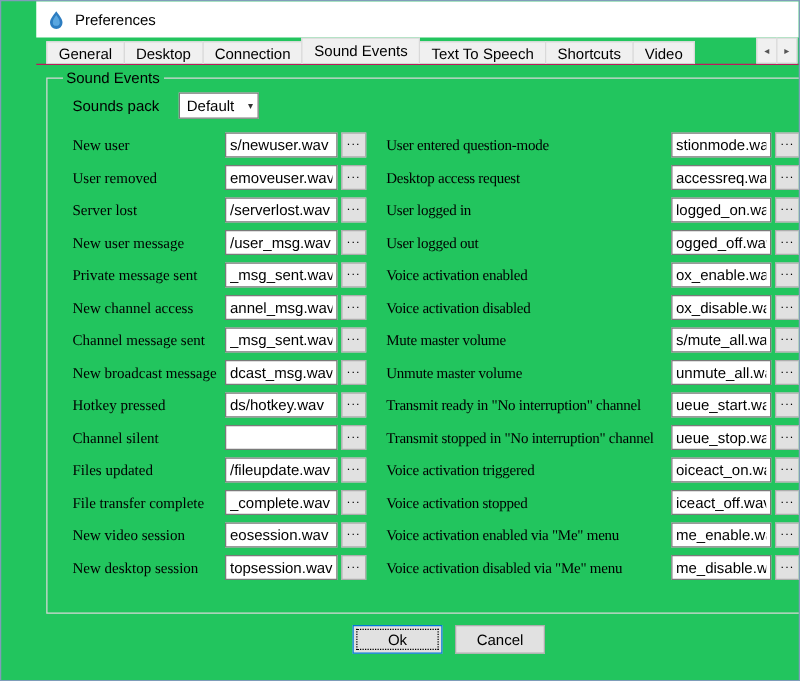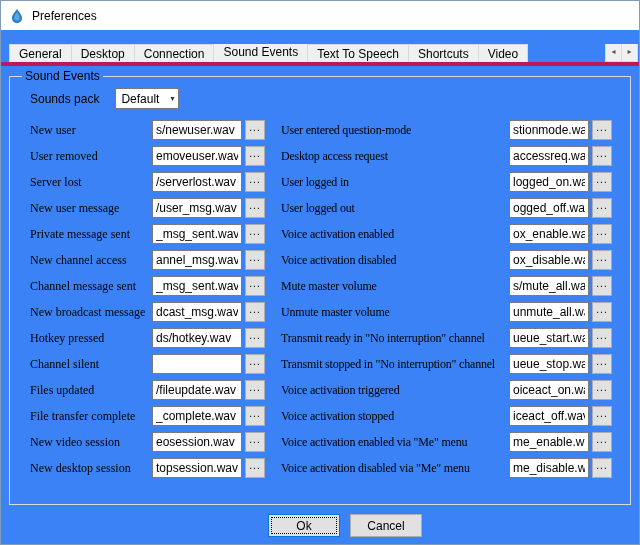--- a/index.html
+++ b/index.html
@@ -1,40 +1,39 @@
 <!DOCTYPE html>
 <html><head>
 <meta charset="utf-8">
 <style>
   html,body{margin:0;padding:0;background:#d7d7d7;}
   *{box-sizing:border-box;}
   .window{
     width:640px;height:545px;
-    background:#3b82f6;
+    background:#22c55e;
     border:1px solid #7f9db9;
     font-family:"Liberation Sans",sans-serif;
     font-size:12px;color:#000;
-    position:relative;overflow:hidden;
+    position:relative;overflow:hidden;padding-left:28px;
   }
   
   .titlebar{
     height:29px;background:#ffffff;
     display:flex;align-items:center;gap:7px;
     padding-left:8px;
   }
   .app-icon{width:16px;height:16px;display:inline-block;}
   .title-text{font-size:12px;}
   
   .tabbar{
     position:relative;
-    margin-top:14px;
     padding-left:8px;
     height:22px;
     display:flex;align-items:flex-end;
-    border-bottom:4px solid #be185d;
+    border-bottom:1px solid #be185d;
     overflow:hidden;
     white-space:nowrap;
   }
   .tab{
     height:19px;line-height:18px;
     padding:0 9px;
     background:#f0f0f0;
     border:1px solid #d9d9d9;
     border-bottom:1px solid #d9d9d9;
     margin-left:-1px;

